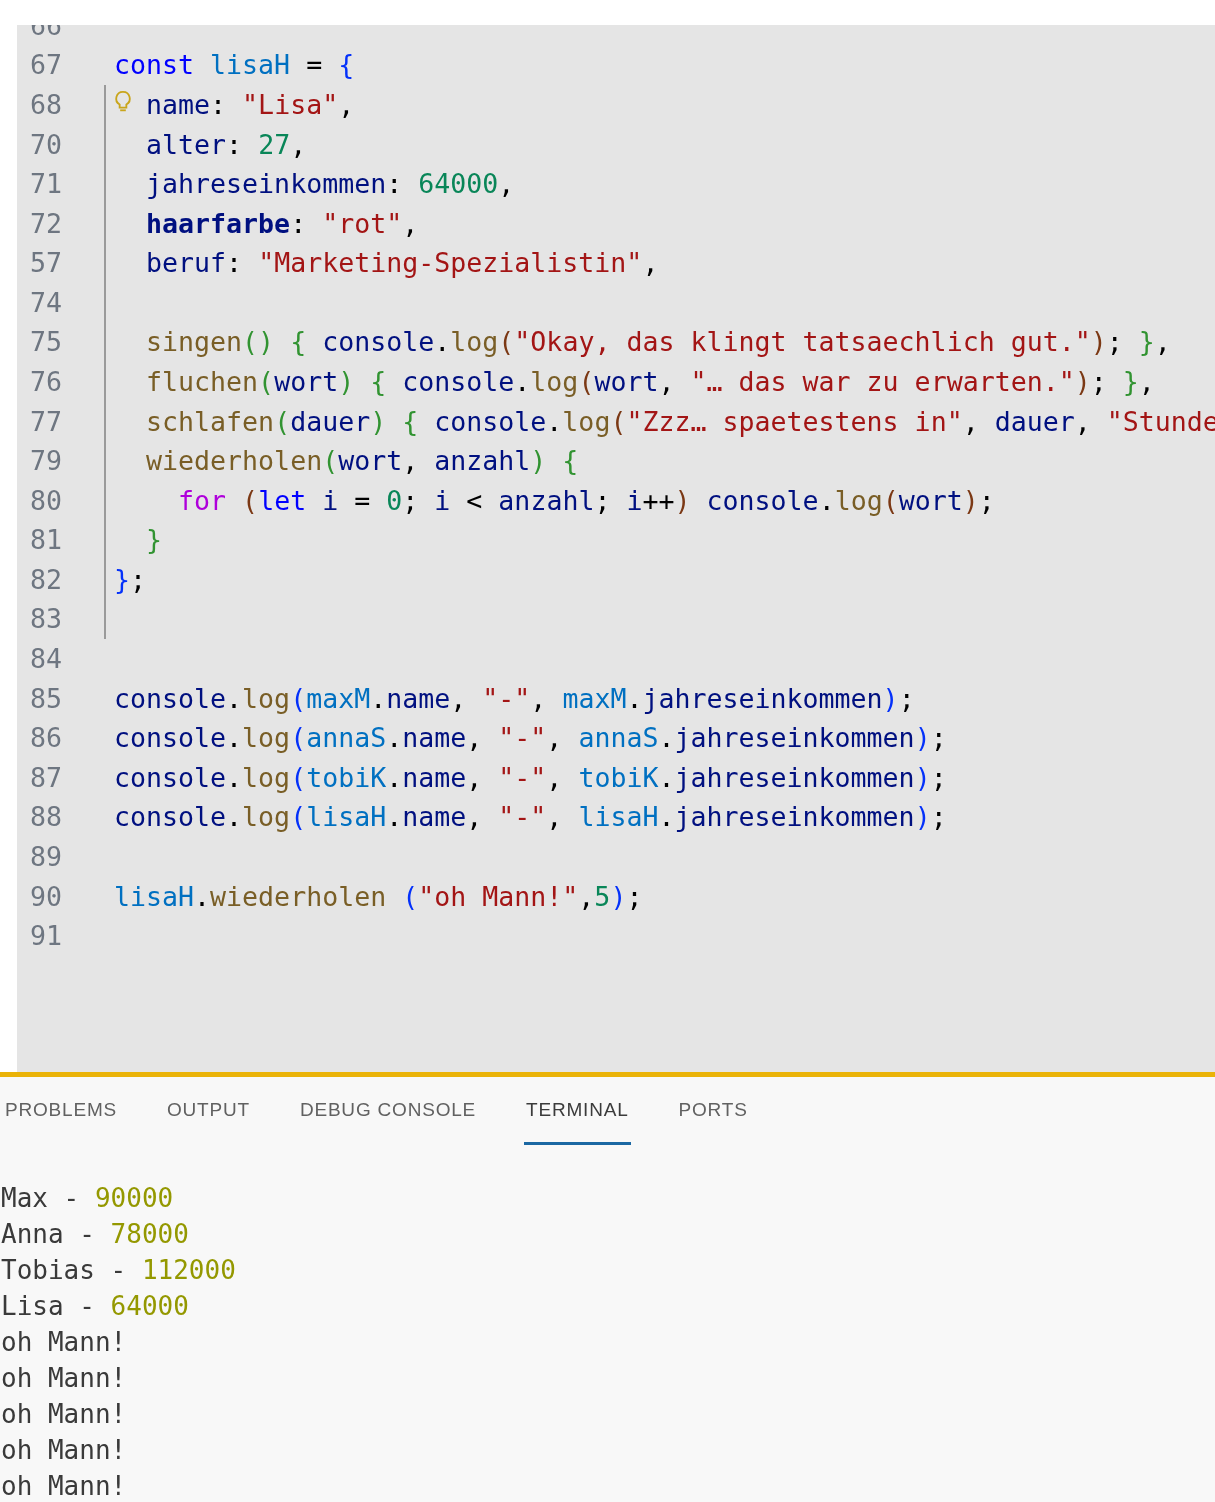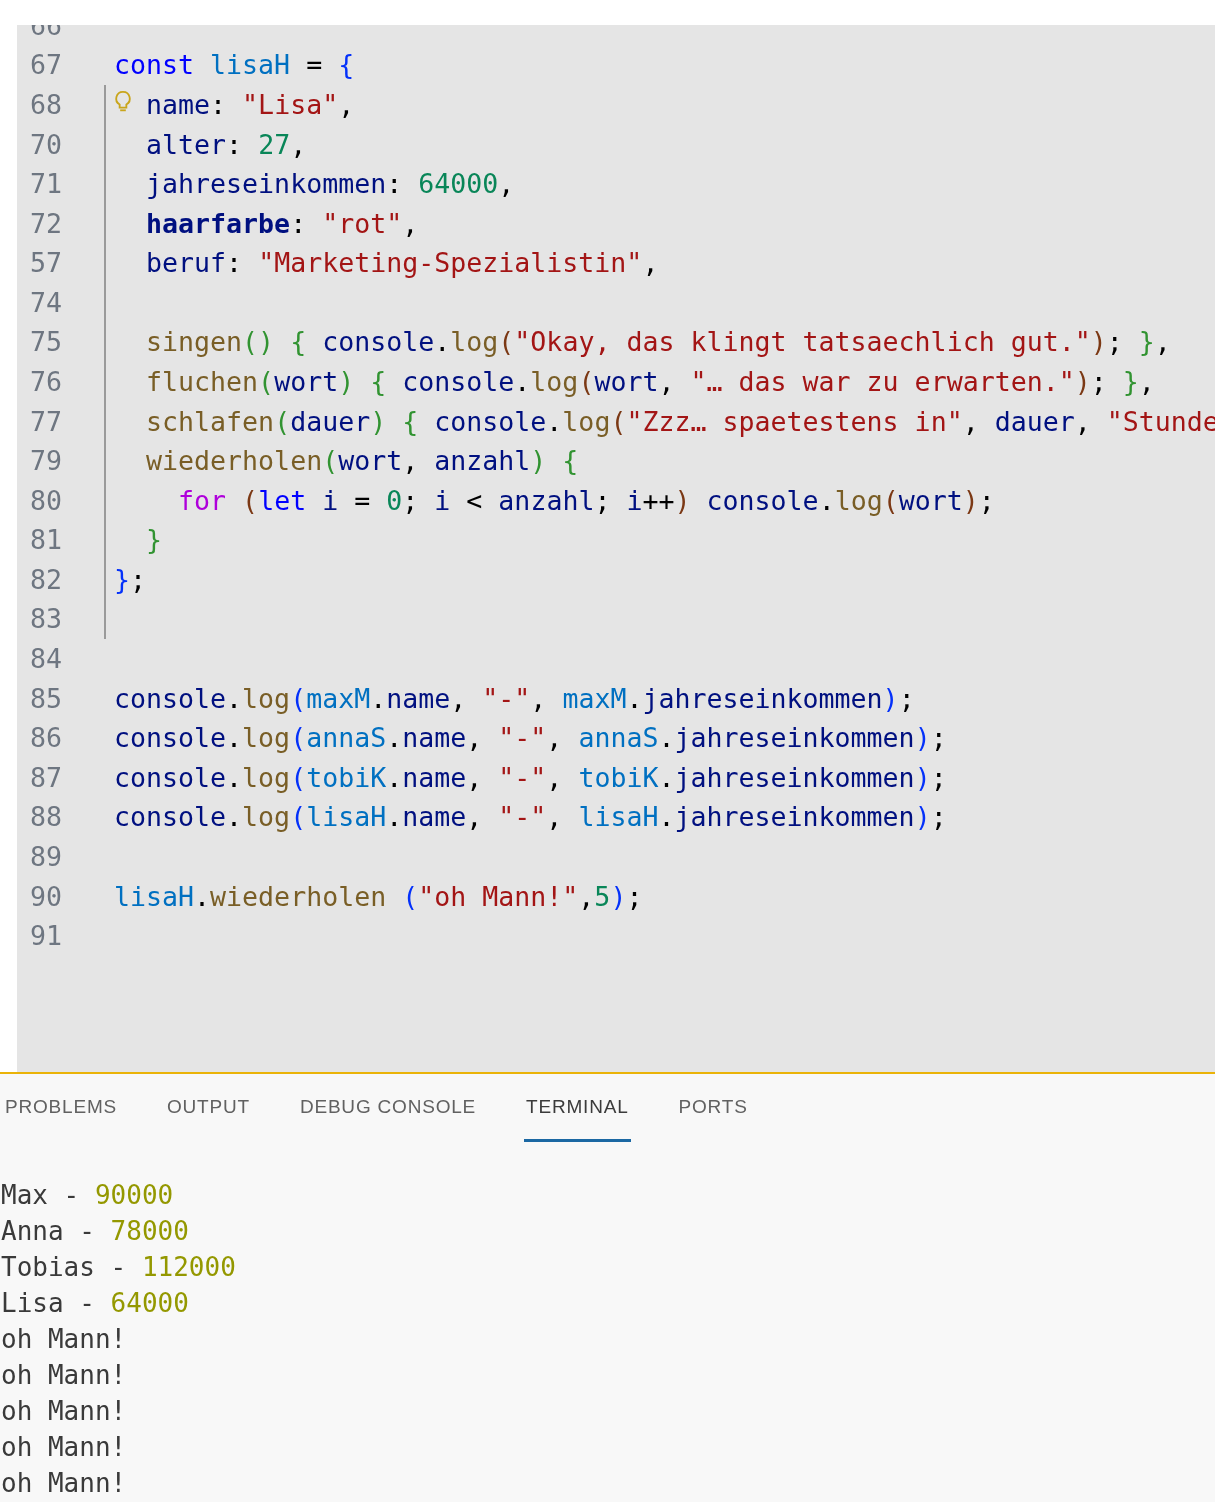--- a/index.html
+++ b/index.html
@@ -36,21 +36,21 @@
     position:absolute; left:87px; top:59.9px; width:1.6px; height:554.2px;
     background:#9a9a9a; z-index:1;
   }
   .lightbulb {
     position:absolute; left:93px; top:63px; width:26px; height:26px; z-index:3;
   }
 
   
   .panel {
     position:absolute; top:1072px; left:0; width:1215px; height:430px;
-    background:#f8f8f8; border-top:2px solid #eab308;
+    background:#f8f8f8; border-top:5px solid #eab308;
   }
   .tabs {
     display:flex; align-items:stretch; height:68px; padding-left:3px;
     font-family:"Liberation Sans", sans-serif; font-size:19px;
     letter-spacing:0.8px; color:#616161;
   }
   .tab {
     display:flex; align-items:center; padding:0 2px; margin-right:46px;
     border-bottom:3px solid transparent; cursor:pointer; white-space:nowrap;
   }

